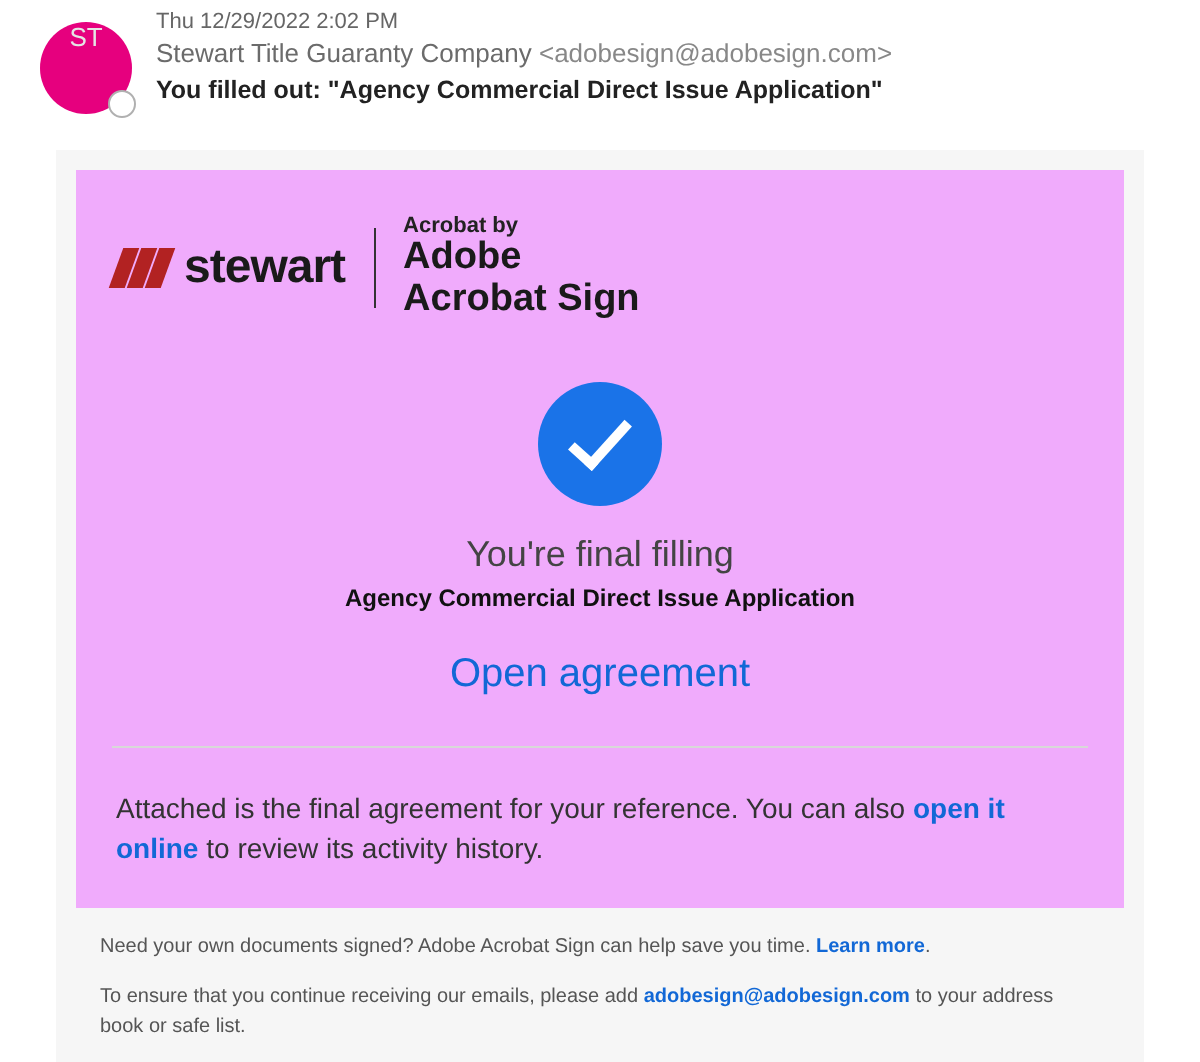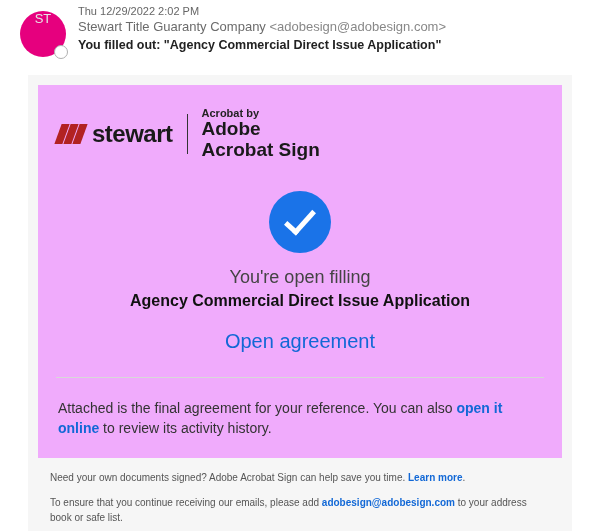--- a/index.html
+++ b/index.html
@@ -140,21 +140,21 @@
       border-bottom: 5px solid #fff;
       transform: rotate(-48deg);
       margin-top: -6px;
     }
     .done-text {
       font-size: 18px;
       color: #444;
       margin-bottom: 4px;
     }
     .doc-name {
-      font-size: 16px;
+      font-size: 12px;
       font-weight: 700;
       color: #111;
       margin-bottom: 20px;
     }
     .open-agreement {
       font-size: 20px;
       font-weight: 400;
       color: #1268d6;
       cursor: pointer;
     }
@@ -226,21 +226,21 @@
           <div class="powered-by">Acrobat by</div>
           <div class="adobe-line">Adobe</div>
           <div class="adobe-line">Acrobat Sign</div>
         </div>
       </div>
 
       <div class="center-block">
         <div class="check-circle">
           <div class="checkmark"></div>
         </div>
-        <div class="done-text">You're open filling</div>
+        <div class="done-text">You're final filling</div>
         <div class="doc-name">Agency Commercial Direct Issue Application</div>
         <div class="open-agreement">Open agreement</div>
       </div>
 
       <hr class="hr">
 
       <div class="attached-row">
         <span>Attached is the final agreement for your reference. You can also </span><span class="link">open it online</span><span> to review its activity history.</span>
       </div>
     </div>

